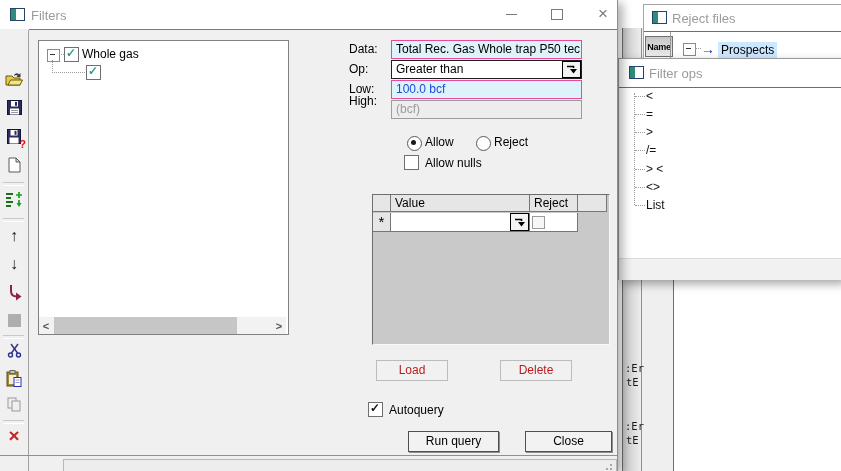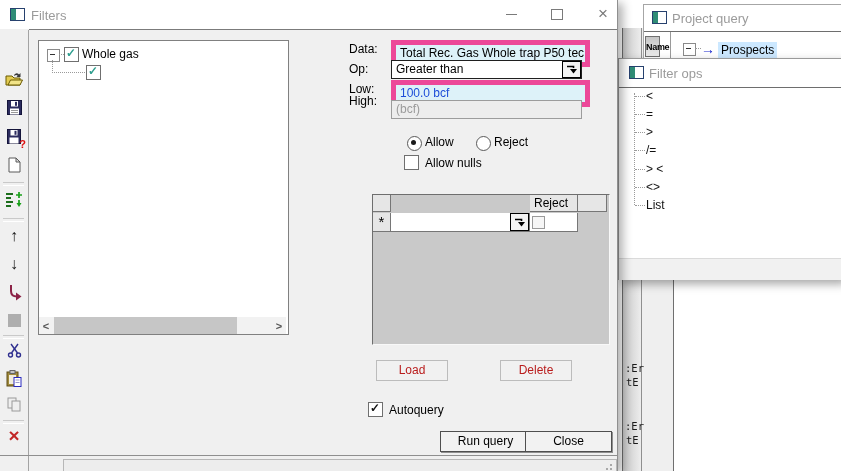--- a/index.html
+++ b/index.html
@@ -40,21 +40,21 @@
   .sel{background:#cce8ff;}
   #hscroll{position:absolute;left:0;bottom:0;width:247px;height:17px;background:#f2f2f2;}
   .scr-ar{position:absolute;top:0;width:14px;height:17px;color:#555;font-weight:bold;font-size:11px;
           display:flex;align-items:center;justify-content:center;}
   #hthumb{position:absolute;left:15px;top:0;width:183px;height:17px;background:#c6c6c6;}
 
   
   .flabel{position:absolute;left:349px;height:17px;line-height:17px;}
   .fld{position:absolute;left:391px;width:189px;height:17px;line-height:17px;white-space:nowrap;overflow:hidden;}
   .fld .txt{padding-left:4px;}
-  .cyan{background:#ddf2f9;border:5px solid #ec4899;}
+  .cyan{background:#ddf2f9;border:1px solid #ec4899;}
   .combo{background:#fff;border:1px solid #1f1f1f;}
   .dis{background:#ededed;border:1px solid #9c9c9c;color:#9b9b9b;}
   .ddbtn{position:absolute;right:0;top:0;width:17px;height:15px;background:#f3f3f3;border:1px solid #000;
          display:flex;align-items:center;justify-content:center;}
 
   .radio{position:absolute;width:13px;height:13px;border-radius:50%;background:#fff;border:1px solid #5a5a5a;}
   .radio .rdot{position:absolute;left:3px;top:3px;width:5px;height:5px;border-radius:50%;background:#1a1a1a;}
   .chkbox{position:absolute;width:13px;height:13px;background:#fff;border:1px solid #6f6f6f;}
   .chkbox .blk{position:absolute;left:1px;top:-2px;font-size:12px;font-weight:bold;color:#111;}
   .olabel{position:absolute;height:15px;line-height:15px;}
@@ -79,21 +79,21 @@
   .uline{background:#6f6f6f;}
   #ustrip{left:623px;top:28px;width:18px;height:443px;background:linear-gradient(90deg,#c7c7c7,#ededed);
           border-right:1px solid #8f8f8f;}
   #uarea{left:642px;top:28px;width:31px;height:443px;background:#efefef;border-right:1px solid #6f6f6f;}
   .frag{position:absolute;font-family:"DejaVu Sans Mono",monospace;font-size:10.5px;color:#1a1a1a;z-index:2;white-space:nowrap;}
 
   
   #projfiles{left:643px;top:4px;width:198px;height:56px;background:#fff;z-index:5;
              border:1px solid #a6a6a6;border-right:none;}
   #pf-line{position:absolute;left:0;top:26px;width:198px;height:1px;background:#6e6e6e;}
-  #namehdr{position:absolute;left:1px;top:31px;width:15px;height:21px;line-height:21px;text-align:center;
+  #namehdr{position:absolute;left:1px;top:31px;width:28px;height:21px;line-height:21px;text-align:center;
            background:linear-gradient(#c6c6c6,#ececec);border:1px solid #707070;
            font-size:9px;font-weight:bold;letter-spacing:-0.3px;box-sizing:border-box;}
   #pf-div{position:absolute;left:26px;top:27px;width:1px;height:29px;background:#9a9a9a;}
   .bluearrow{position:absolute;font-size:14px;font-weight:bold;color:#1522cc;line-height:14px;}
 
   
   #filterops{left:618px;top:58px;width:223px;height:220px;background:#fff;z-index:10;
              border:1px solid #9a9a9a;border-right:none;box-shadow:4px 4px 9px rgba(0,0,0,.35);}
   #fo-titleline{position:absolute;left:0;top:28px;width:223px;height:1px;background:#6e6e6e;}
   .fo-item{position:absolute;left:27px;height:18px;line-height:18px;font-size:12px;color:#111;white-space:nowrap;}
@@ -109,21 +109,21 @@
   <div class="abs uline" style="left:622px;top:28px;width:1px;height:443px;"></div>
   <div class="abs" id="ustrip"></div>
   <div class="abs" id="uarea"></div>
   <div class="frag" style="left:625px;top:362px;">:Er</div>
   <div class="frag" style="left:626px;top:376px;">tE</div>
   <div class="frag" style="left:625px;top:420px;">:Er</div>
   <div class="frag" style="left:626px;top:434px;">tE</div>
 
   <div class="abs" id="projfiles">
     <div class="abs winicon" style="left:8px;top:6px;"></div>
-    <span class="abs wtitle" style="left:28px;top:6px;">Project query</span>
+    <span class="abs wtitle" style="left:28px;top:6px;">Reject files</span>
     <div id="pf-line"></div>
     <div id="namehdr">Name</div>
     <div id="pf-div"></div>
     <div class="expand" style="left:39px;top:38px;">
         <div class="minus"></div>
       </div>
     <div class="dot-h" style="left:51px;top:43px;width:6px;"></div>
     <span class="bluearrow" style="left:57px;top:37px;">→</span>
     <span class="tlabel sel" style="left:74px;top:37px;padding:0 3px;">Prospects</span>
   </div>
@@ -306,20 +306,21 @@
         <div class="rdot"></div>
       </div>
     <span class="olabel" style="left:425px;top:135px;">Allow</span>
     <div class="radio" style="left:476px;top:136px;"></div>
     <span class="olabel" style="left:494px;top:135px;">Reject</span>
     <div class="chkbox" style="left:404px;top:155px;"></div>
     <span class="olabel" style="left:425px;top:156px;">Allow nulls</span>
 
     <div class="abs" id="grid">
       <div class="gh" style="left:0;width:18px;"></div>
+      <div class="gh" style="left:18px;width:139px;padding-left:4px;">Value</div>
       <div class="gh" style="left:157px;width:48px;padding-left:4px;">Reject</div>
       <div class="gh" style="left:205px;width:29px;"></div>
       <div class="gc" style="left:0;width:18px;background:#e6e6e6;border-right:1px solid #767676;border-bottom:1px solid #767676;text-align:center;font-size:15px;line-height:17px;">*</div>
       <div class="gc" style="left:18px;width:139px;background:#fff;border-right:1px solid #767676;border-bottom:1px solid #767676;">
         <div class="ddbtn" style="height:16px;">
           <svg width="11" height="11">
               <path d="M1,2.5 H7.5 V4" fill="none" stroke="#000" stroke-width="1.6"></path>
               <path d="M4,5 h7 l-3.5,4.5 z" fill="#000"></path>
             </svg>
         </div>
@@ -330,21 +331,21 @@
     </div>
 
     <div class="btn off" style="left:376px;top:360px;width:70px;height:19px;line-height:19px;">Load</div>
     <div class="btn off" style="left:500px;top:360px;width:70px;height:19px;line-height:19px;">Delete</div>
 
     <div class="chkbox" style="left:368px;top:402px;">
         <span class="blk">✓</span>
       </div>
     <span class="olabel" style="left:389px;top:403px;">Autoquery</span>
 
-    <div class="btn" style="left:440px;top:431px;width:89px;height:19px;line-height:19px;">Run query</div>
+    <div class="btn" style="left:408px;top:431px;width:89px;height:19px;line-height:19px;">Run query</div>
     <div class="btn" style="left:525px;top:431px;width:85px;height:19px;line-height:19px;">Close</div>
 
     <div class="abs" id="botline"></div>
     <div class="abs" id="botstrip">
       <div style="position:absolute;right:4px;bottom:2px;width:2px;height:2px;background:#a8a8a8;box-shadow:-4px 0 0 #a8a8a8,0 -4px 0 #a8a8a8;"></div>
     </div>
   </div>
 
 </div>
 

